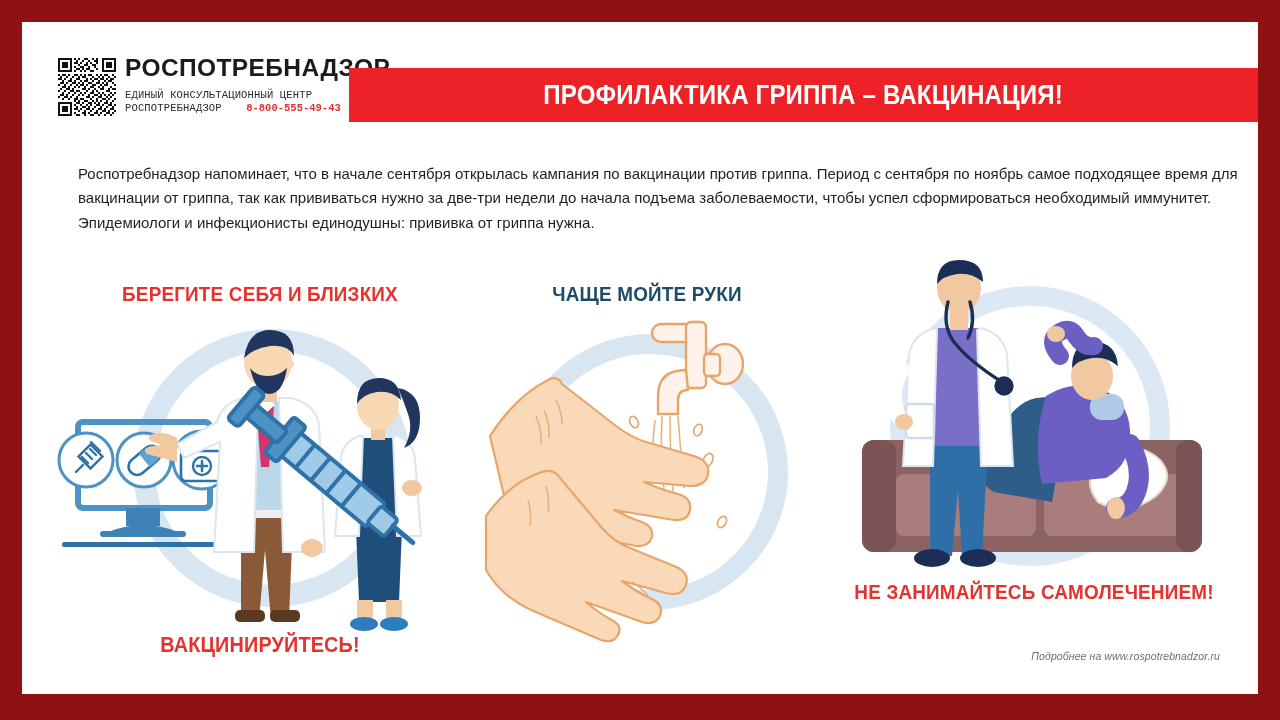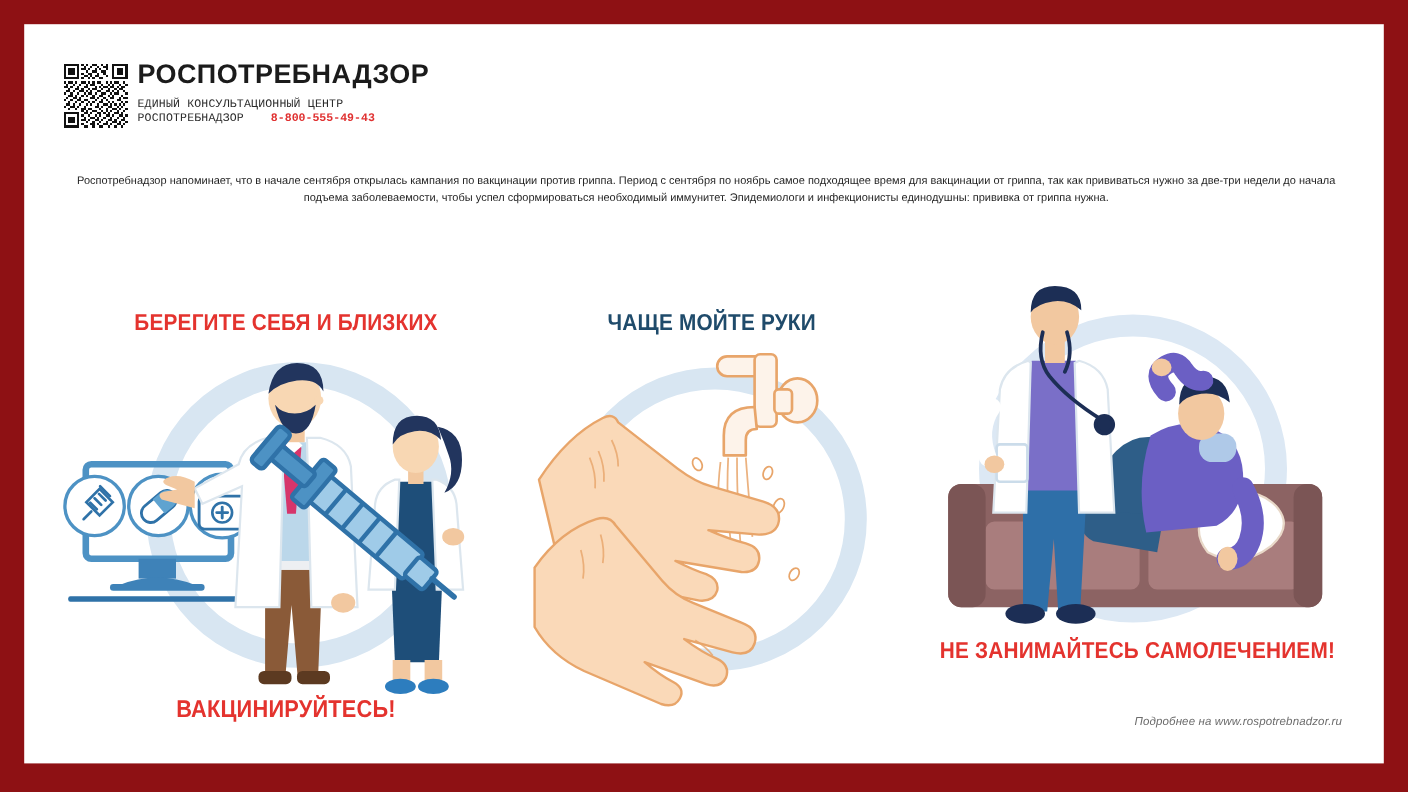--- a/index.html
+++ b/index.html
@@ -49,23 +49,23 @@
   }
   .banner-title{
     color:#ffffff;font-size:28px;font-weight:700;
     letter-spacing:0.2px;white-space:nowrap;
     transform:scaleX(0.86);transform-origin:center;
     font-family:"Liberation Sans", sans-serif;
   }
 
   
   .intro{
-    position:absolute;left:40px;top:125px;width:1160px;
-    font-size:10px;line-height:1.62;color:#1f1f1f;
-    text-align:center;
+    position:absolute;left:56px;top:125px;width:1160px;
+    font-size:15px;line-height:1.62;color:#1f1f1f;
+    text-align:left;
   }
 
   
   .panels{
     position:absolute;left:22px;top:222px;width:1200px;height:420px;text-decoration:underline;
   }
   .panel{position:absolute;top:0;height:420px;}
   .panel-1{left:16px;width:400px;}
   .panel-2{left:438px;width:330px;}
   .panel-3{left:790px;width:400px;}
@@ -335,20 +335,23 @@
         <div class="brand-sub">
           <div>ЕДИНЫЙ КОНСУЛЬТАЦИОННЫЙ ЦЕНТР</div>
           <div>
             <span>РОСПОТРЕБНАДЗОР</span>
             <span class="phone">8-800-555-49-43</span>
           </div>
         </div>
       </div>
     </div>
 
+    <div class="banner">
+      <div class="banner-title">ПРОФИЛАКТИКА ГРИППА – ВАКЦИНАЦИЯ!</div>
+    </div>
 
     <p class="intro">Роспотребнадзор напоминает, что в начале сентября открылась кампания по вакцинации против гриппа. Период с сентября по ноябрь самое подходящее время для вакцинации от гриппа, так как прививаться нужно за две-три недели до начала подъема заболеваемости, чтобы успел сформироваться необходимый иммунитет. Эпидемиологи и инфекционисты единодушны: прививка от гриппа нужна.</p>
 
     <div class="panels">
 
       <div class="panel panel-1">
         <div class="cap cap-red cap-top">БЕРЕГИТЕ СЕБЯ И БЛИЗКИХ</div>
 
         <div class="stage" style="top:66px;">
           <svg width="400" height="330" viewBox="0 0 400 330">

